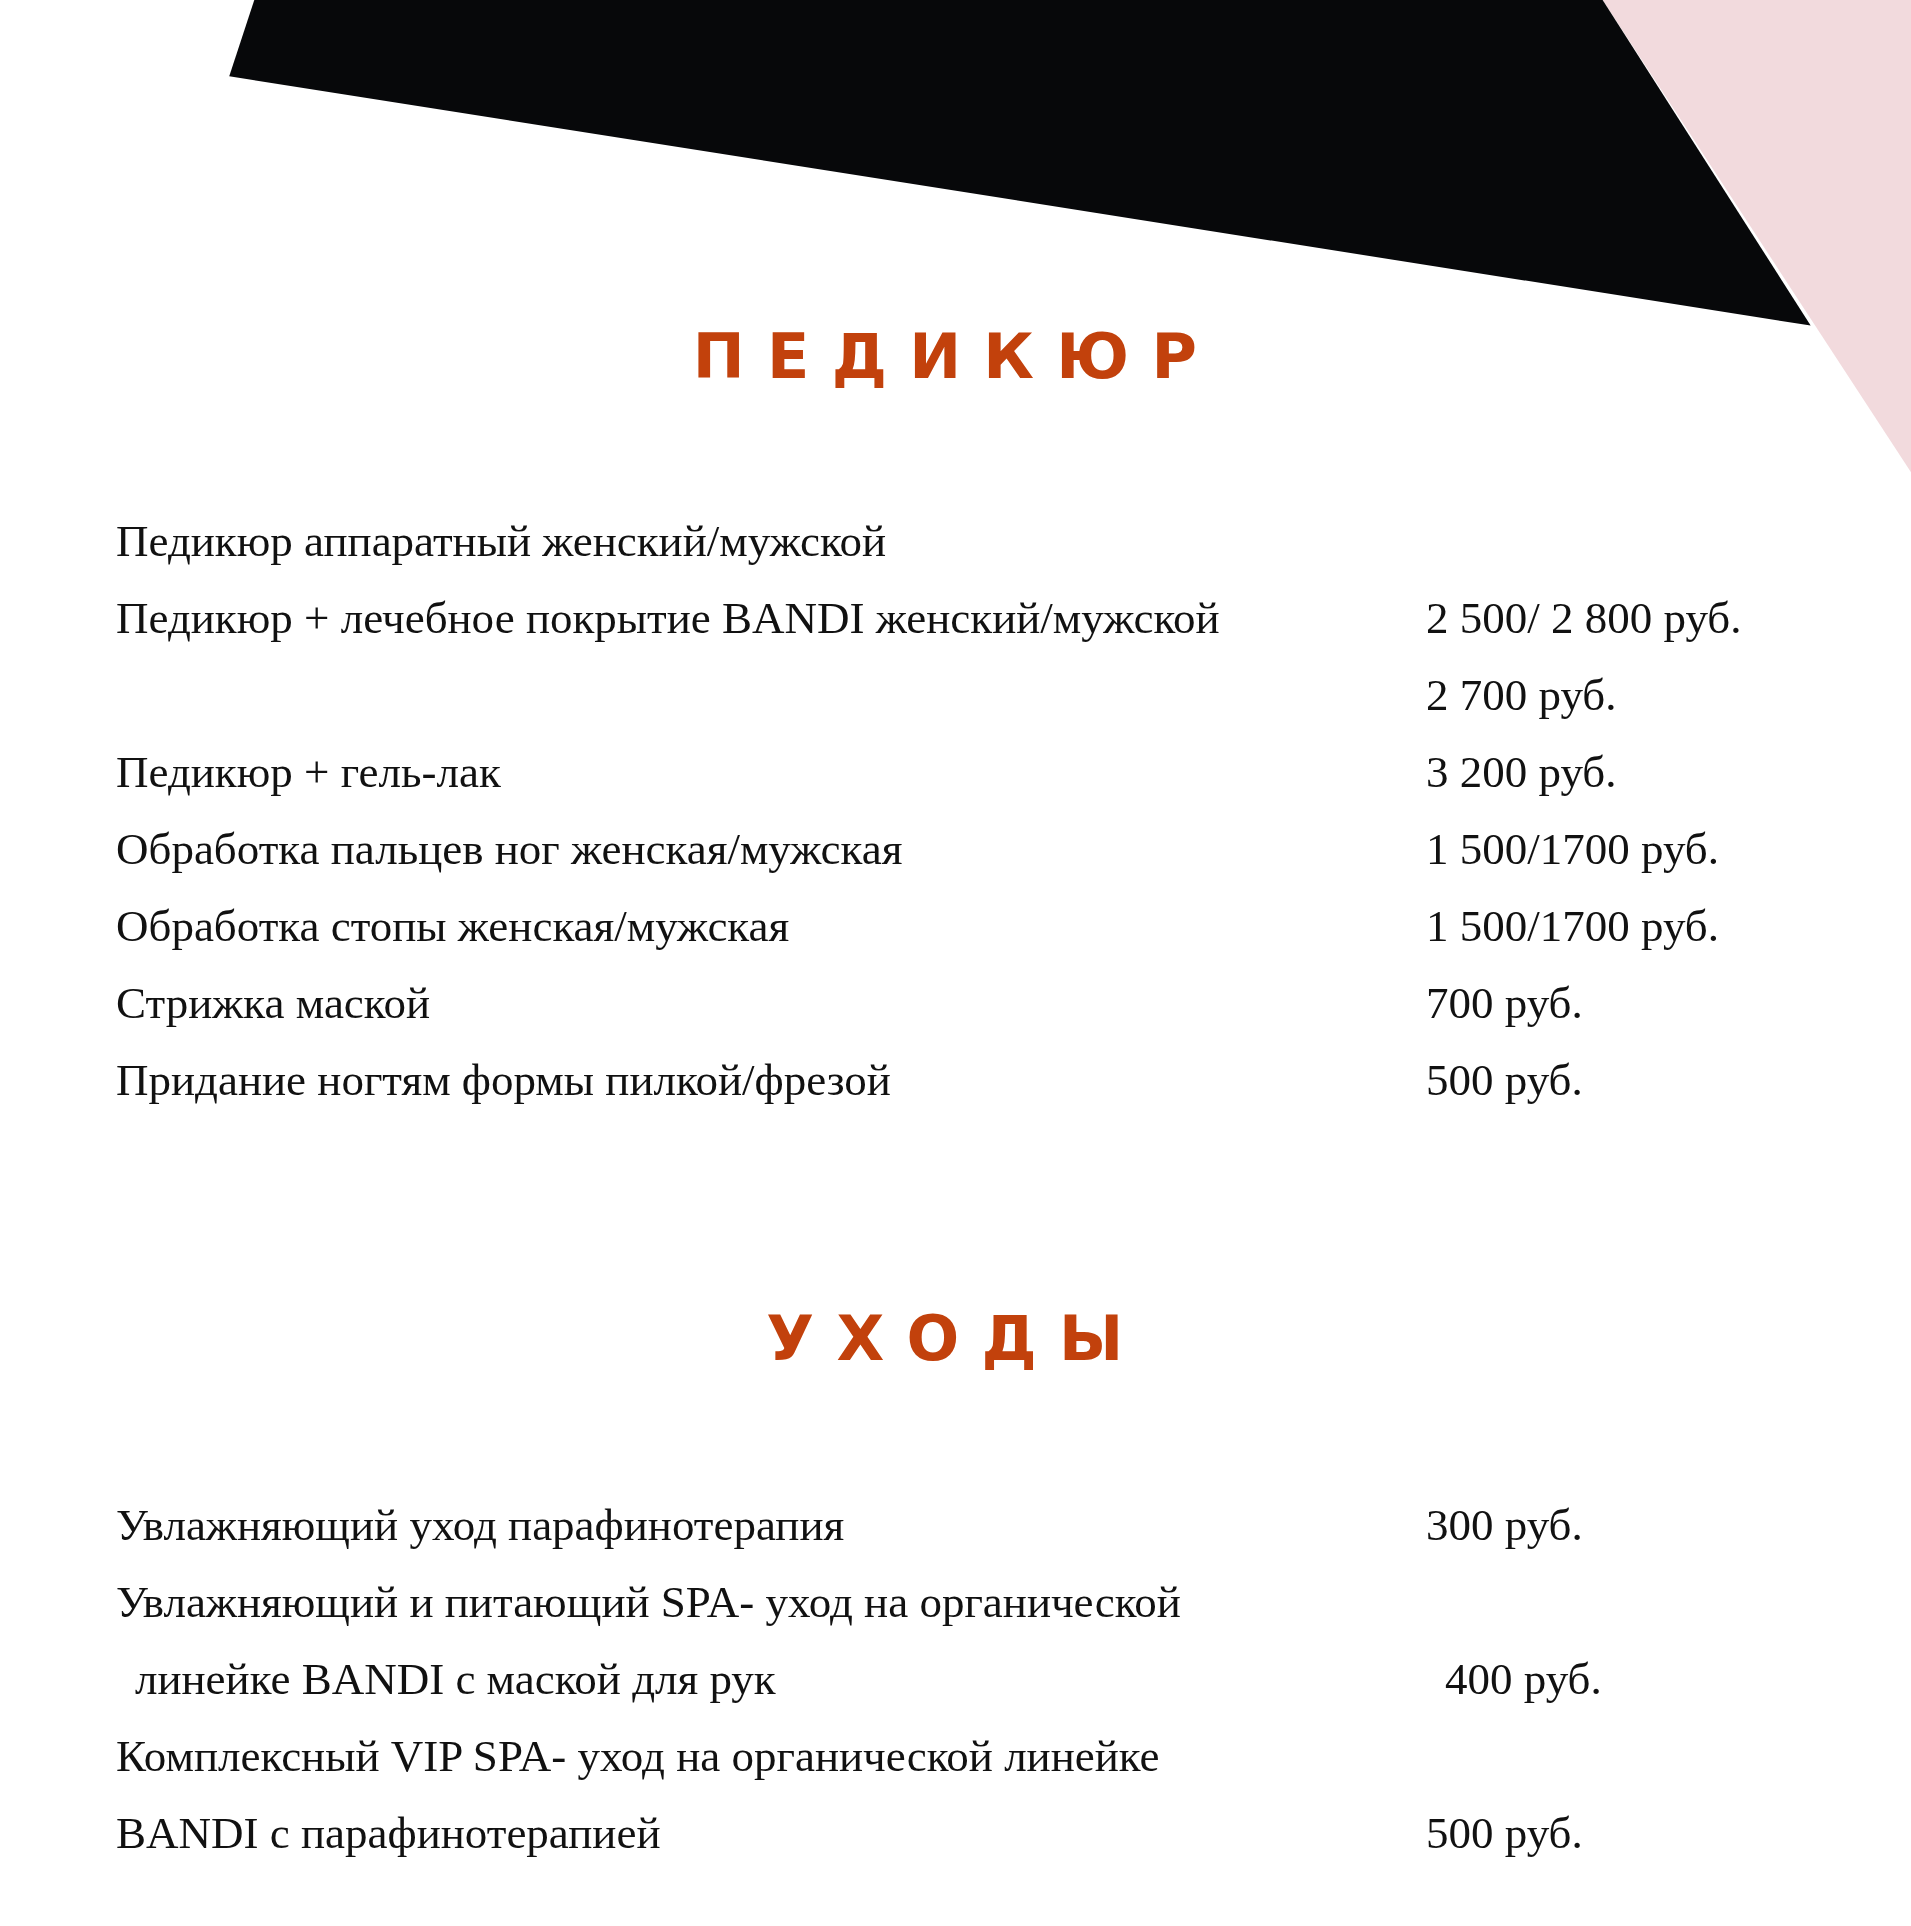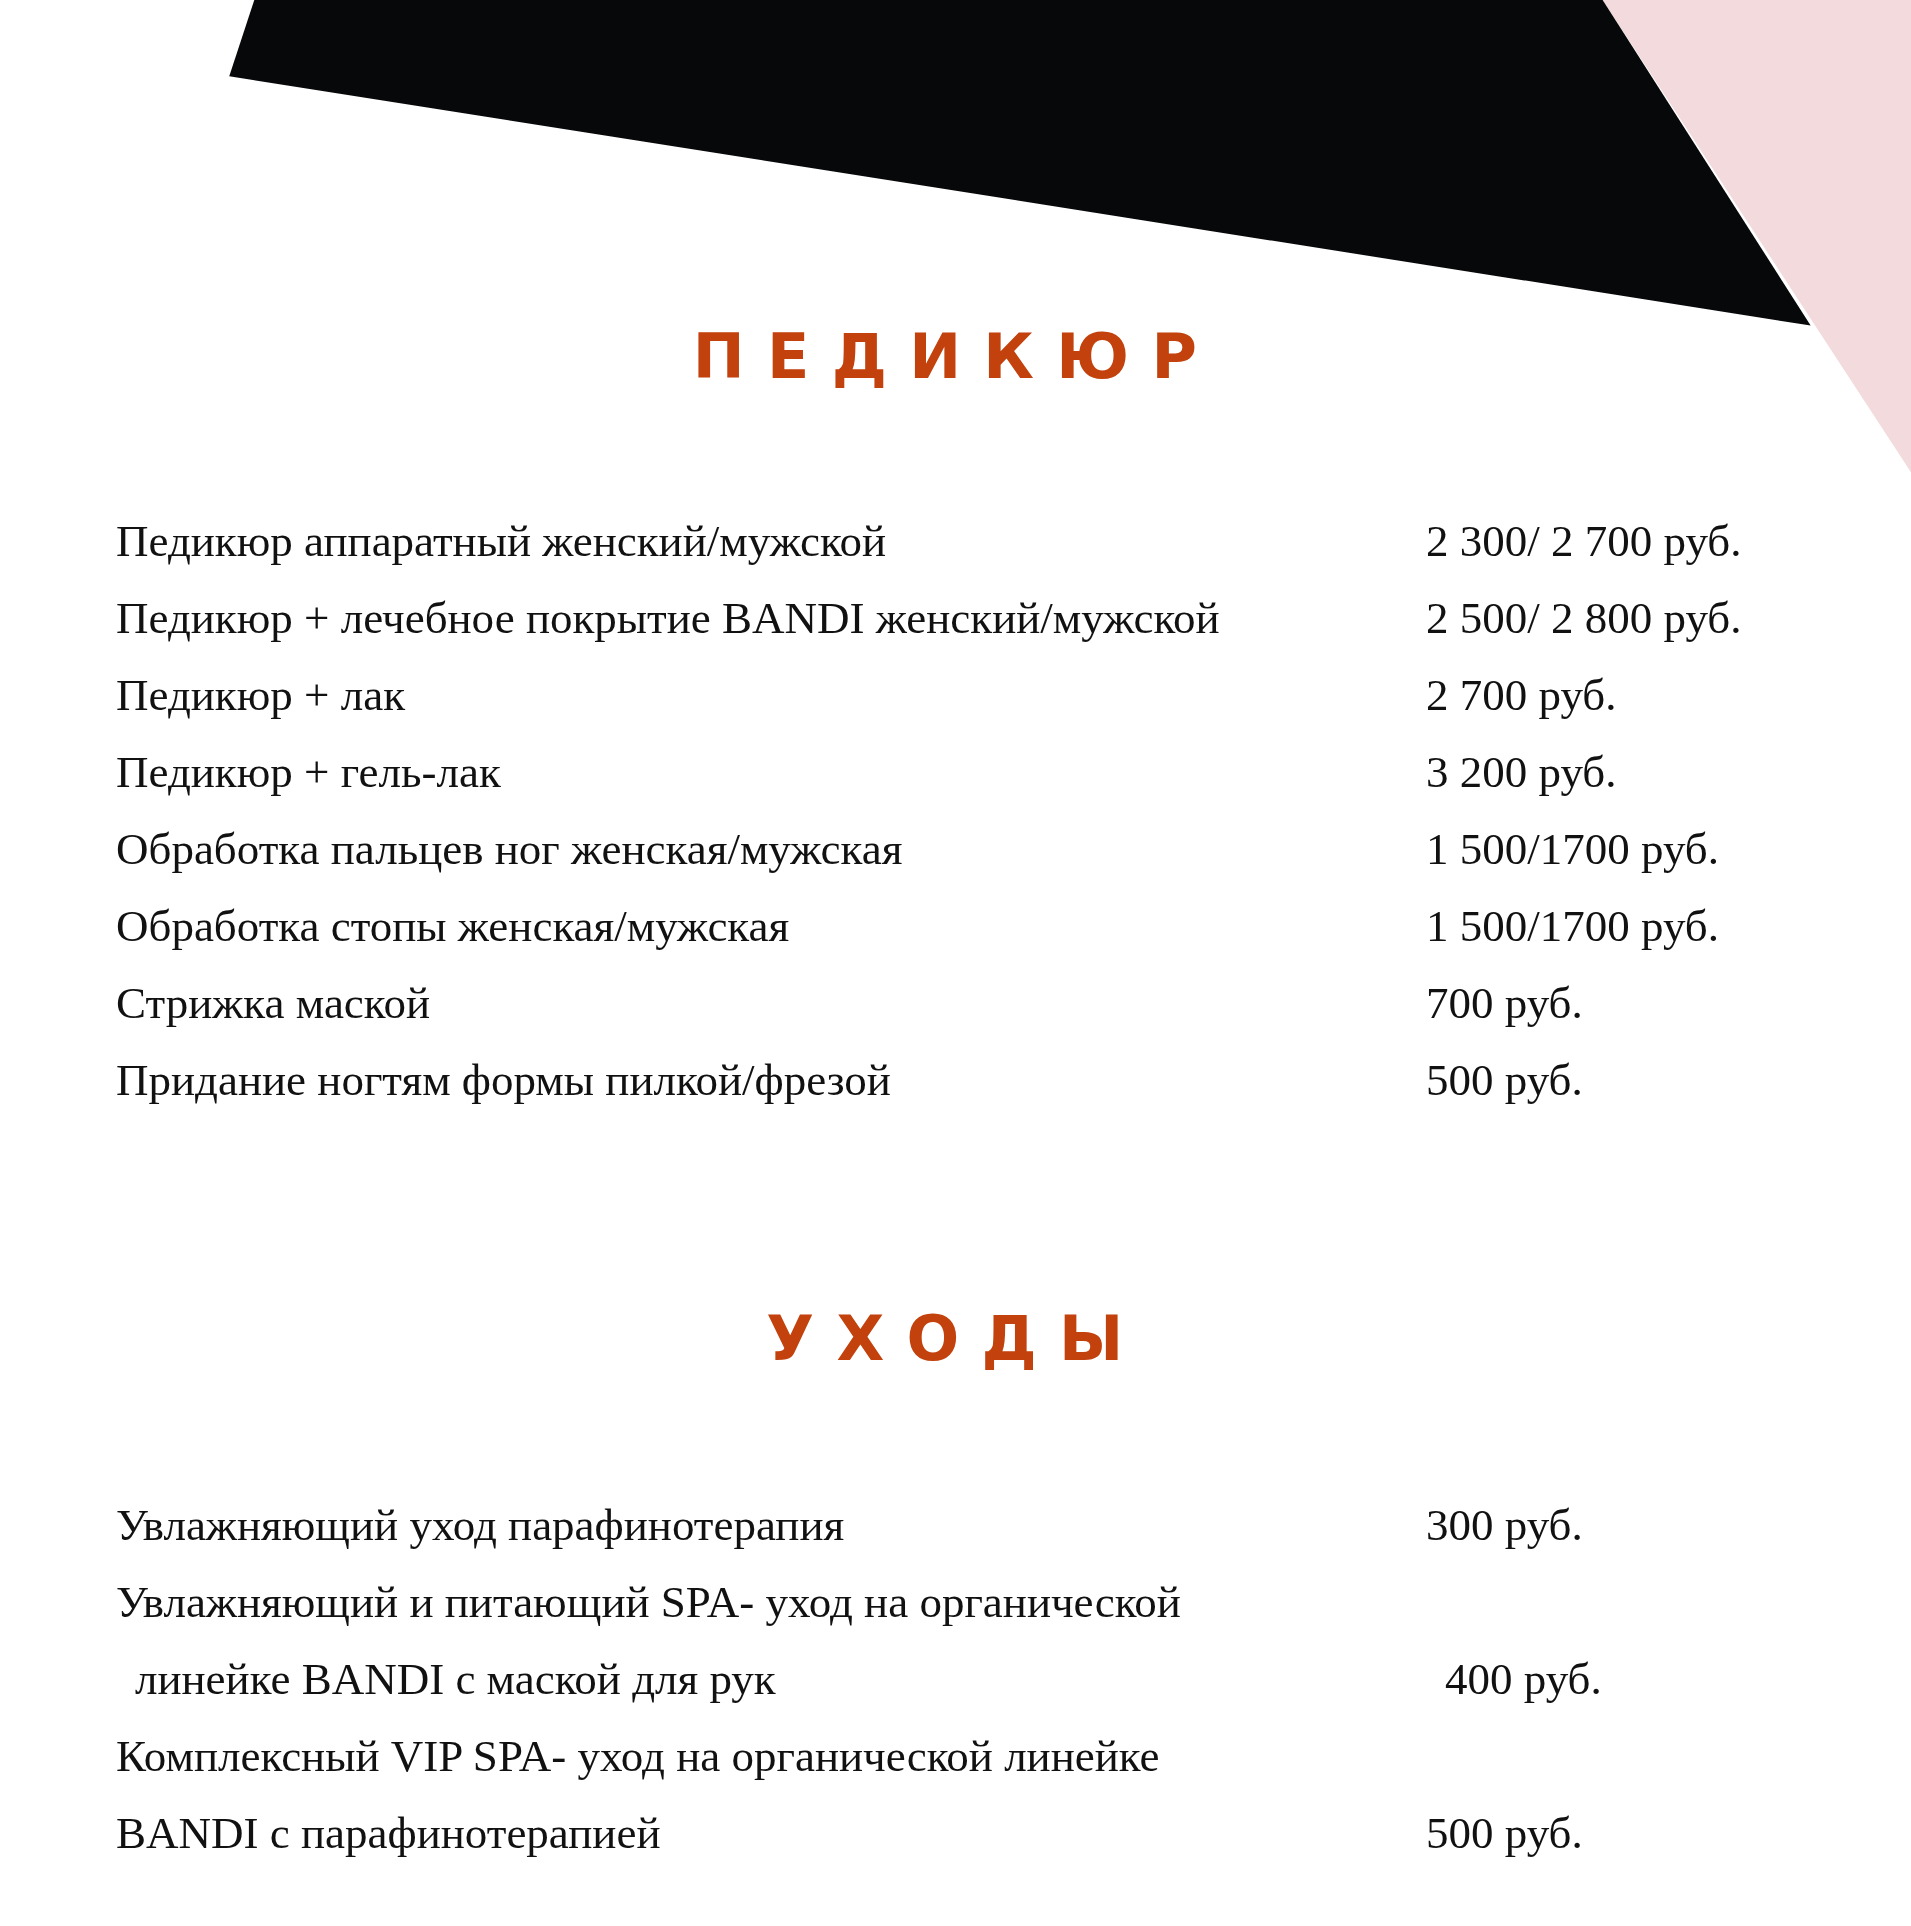--- a/index.html
+++ b/index.html
@@ -29,28 +29,26 @@
   <polygon points="0,5840 720,7019 0,7019" fill="#F2DADD"></polygon>
   <polygon points="390,6318 3440,7019 720,7019" fill="#07080A"></polygon>
 </svg>
 
 <div class="page">
 
   <h1 class="heading" style="top:320px;">ПЕДИКЮР</h1>
 
   <div class="row" style="top:503px;">
     <span class="name">Педикюр аппаратный женский/мужской</span>
-    <span class="price">2 300/ 2 700 руб.</span>
   </div>
   <div class="row" style="top:580px;">
     <span class="name">Педикюр + лечебное покрытие BANDI  женский/мужской</span>
     <span class="price">2 500/ 2 800 руб.</span>
   </div>
   <div class="row" style="top:657px;">
-    <span class="name">Педикюр + лак</span>
     <span class="price">2 700 руб.</span>
   </div>
   <div class="row" style="top:734px;">
     <span class="name">Педикюр + гель-лак</span>
     <span class="price">3 200 руб.</span>
   </div>
   <div class="row" style="top:811px;">
     <span class="name">Обработка пальцев ног женская/мужская</span>
     <span class="price">1 500/1700 руб.</span>
   </div>

